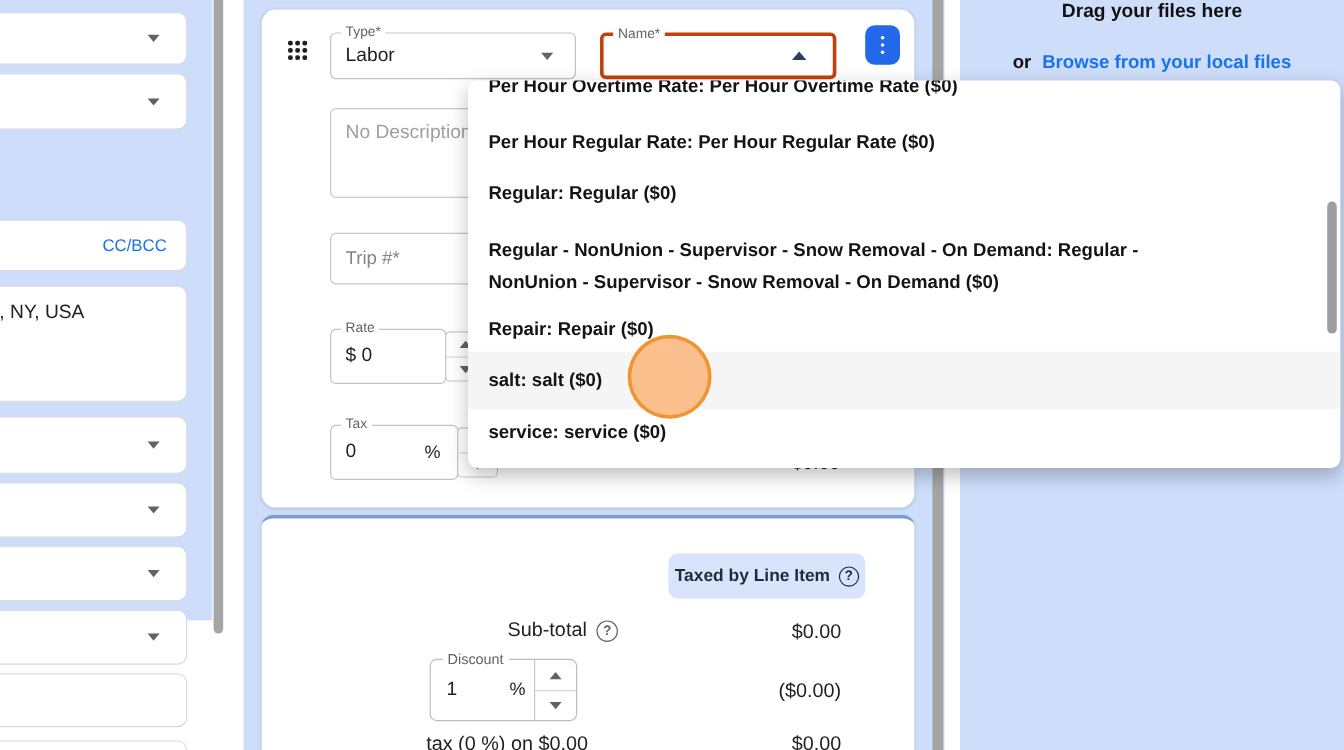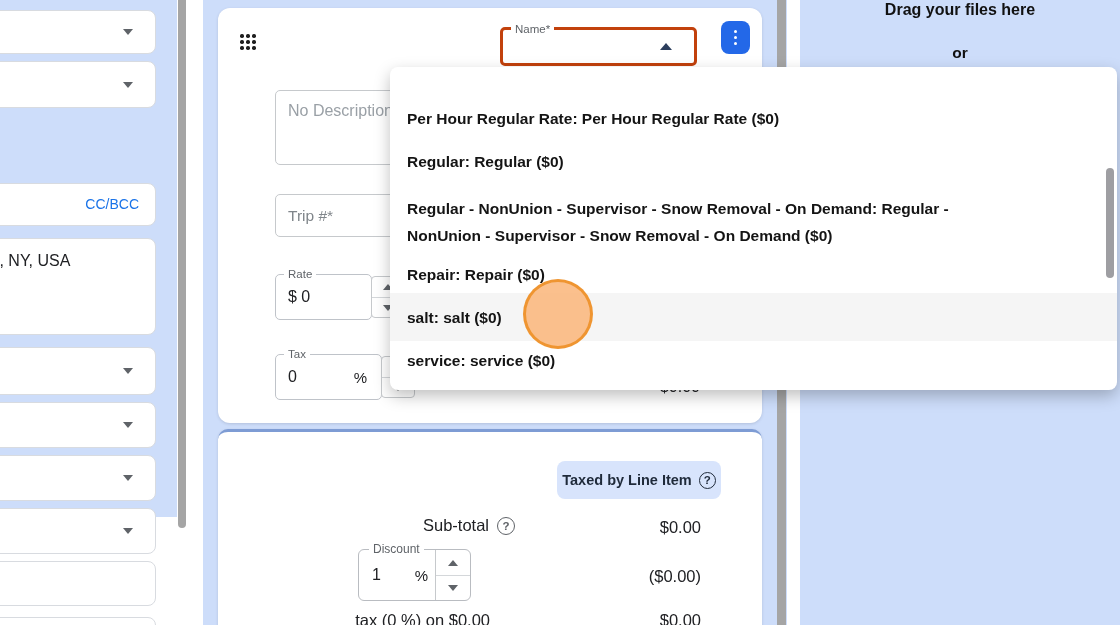--- a/index.html
+++ b/index.html
@@ -84,21 +84,21 @@
           font-size:11.5px; font-weight:700; color:#5f6368; background:transparent; }
   .chip .help-ico { border-color:#1f2a3a; color:#1f2a3a; width:17px; height:17px; }
   .sum-label { position:absolute; display:flex; align-items:center; gap:8px;
                font-size:16.5px; color:#202124; }
   .subtotal-label { right:247px; top:84px; }
   .sum-value { position:absolute; right:61px; font-size:16.5px; color:#202124; }
   .subtotal-value { top:86px; }
   .discount-value { top:135px; }
   .taxline-label  { position:absolute; right:272px; top:179px; font-size:16.5px; color:#202124; }
   .taxline-value  { top:179px; }
-  .disc-box { position:absolute; left:140px; top:117px; width:113px; height:52px;
+  .disc-box { position:absolute; left:140px; top:117px; width:123px; height:52px;
               border:1px solid #b9bcc1; border-radius:6px; background:#fff;text-decoration:underline; }
   .disc-box .olabel { font-size:12px; left:10px; }
   .disc-input { position:absolute; left:0; top:0; width:70px; height:100%; border:none; outline:none;
               padding-left:13px; font-family:inherit; font-size:16px; color:#202124; background:transparent; }
   .disc-pct { position:absolute; right:42px; top:50%; transform:translateY(-50%); font-size:15px; color:#202124; }
   .disc-spin { position:absolute; right:0; top:0; width:35px; height:100%;
                border-left:1px solid #c6c9cc; }
   .disc-spin .cell { position:relative; width:100%; height:50%; display:flex; align-items:center; justify-content:center; }
   .disc-spin .cell + .cell { border-top:1px solid #d4d7da; }
 
@@ -169,20 +169,25 @@
           <span></span>
           <span></span>
           <span></span>
           <span></span>
           <span></span>
           <span></span>
           <span></span>
           <span></span>
       </div>
 
+      <div class="ofield type-field">
+        <span class="olabel">Type*</span>
+        <span class="fval">Labor</span>
+        <span class="downarrow"></span>
+      </div>
 
       <div class="ofield name-field">
         <span class="olabel">Name*</span>
         <span class="uparrow"></span>
       </div>
 
       <button class="kebab-btn">
         <i></i>
           <i></i>
           <i></i>
@@ -252,25 +257,27 @@
       <span class="taxline-label">tax (0 %) on $0.00</span>
       <span class="sum-value taxline-value">$0.00</span>
     </div>
   </div>
   <div class="vthumb thumb-center"></div>
 
   <div class="panel-right">
     <div class="up-title">Drag your files here</div>
     <div class="up-line2">
       <span class="up-or">or</span>
+      <span class="up-link">Browse from your local files</span>
     </div>
   </div>
 
   <div class="menu">
     <div class="opt-hl-band"></div>
+    <div class="opt o1">Per Hour Overtime Rate: Per Hour Overtime Rate ($0)</div>
     <div class="opt o2">Per Hour Regular Rate: Per Hour Regular Rate ($0)</div>
     <div class="opt o3">Regular: Regular ($0)</div>
     <div class="opt o4 wrap">Regular - NonUnion - Supervisor - Snow Removal - On Demand: Regular - NonUnion - Supervisor - Snow Removal - On Demand ($0)</div>
     <div class="opt o5">Repair: Repair ($0)</div>
     <div class="opt o6">salt: salt ($0)</div>
     <div class="opt o7">service: service ($0)</div>
     <div class="menu-thumb"></div>
   </div>
 
   <div class="click-circle"></div>

